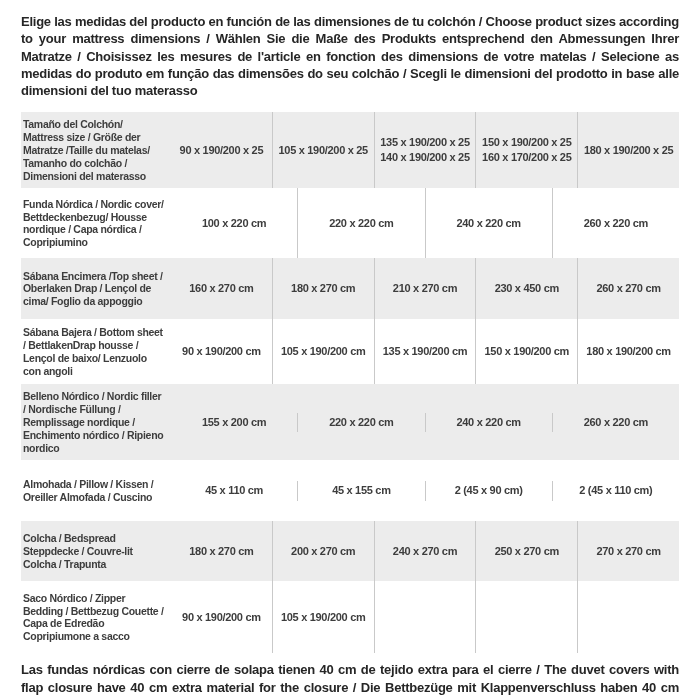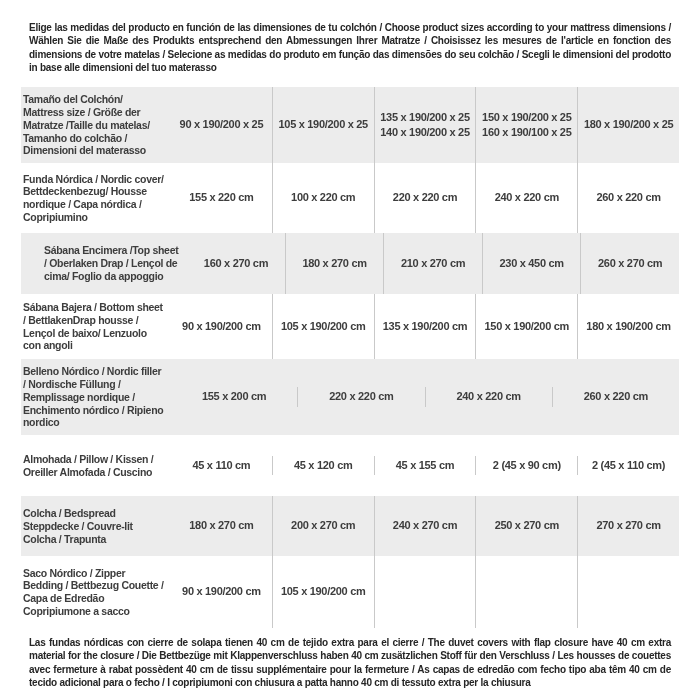--- a/index.html
+++ b/index.html
@@ -2,29 +2,29 @@
 <html><head>
 <meta charset="utf-8">
 <style>
   html,body{margin:0;padding:0;background:#ffffff;}
   .page{
     width:700px;height:700px;box-sizing:border-box;
     background:#ffffff;padding:13px 21px 0 21px;
     font-family:"Liberation Sans",sans-serif;
   }
   .intro,.footnote{
-    margin:8px;font-weight:bold;font-size:10px;line-height:1.33;
+    margin:0;font-weight:bold;font-size:13px;line-height:1.33;
     color:#262626;text-align:justify;letter-spacing:-0.25px;
   }
   .size-table{margin-top:13px;}
   .trow{display:flex;align-items:stretch;}
   .trow:nth-child(odd){background:#ececec;}
   .trow:nth-child(1){min-height:72px;}
   .trow:nth-child(2){min-height:70px;justify-content:space-between;}
-  .trow:nth-child(3){min-height:61px;padding-left:21px;}
+  .trow:nth-child(3){min-height:61px;}
   .trow:nth-child(4){min-height:65px;}
   .trow:nth-child(5){min-height:75px;align-items:center;}
   .trow:nth-child(6){min-height:61px;align-items:center;}
   .trow:nth-child(7){min-height:60px;}
   .trow:nth-child(8){min-height:72px;}
   .tlabel{
     width:22.8%;box-sizing:border-box;
     display:flex;align-items:center;
     padding:6px 6px 6px 2px;
     font-size:10.5px;line-height:1.22;font-weight:bold;
@@ -48,27 +48,26 @@
 
   <div class="size-table">
 
     <div class="trow">
       <div class="tlabel">Tamaño del Colchón/ Mattress size / Größe der Matratze /Taille du matelas/ Tamanho do colchão / Dimensioni del materasso</div>
       <div class="tcell">90 x 190/200 x 25</div>
       <div class="tcell">105 x 190/200 x 25</div>
       <div class="tcell">135 x 190/200 x 25
 140 x 190/200 x 25</div>
       <div class="tcell">150 x 190/200 x 25
-160 x 190/100 x 25</div>
+160 x 170/200 x 25</div>
       <div class="tcell">180 x 190/200 x 25</div>
     </div>
 
     <div class="trow">
       <div class="tlabel">Funda Nórdica /  Nordic cover/ Bettdeckenbezug/ Housse nordique / Capa nórdica / Copripiumino</div>
-      <div class="tcell">155 x 220 cm</div>
       <div class="tcell">100 x 220 cm</div>
       <div class="tcell">220 x 220 cm</div>
       <div class="tcell">240 x 220 cm</div>
       <div class="tcell">260 x 220 cm</div>
     </div>
 
     <div class="trow">
       <div class="tlabel">Sábana Encimera /Top sheet / Oberlaken Drap / Lençol de cima/ Foglio da appoggio</div>
       <div class="tcell">160 x 270 cm</div>
       <div class="tcell">180 x 270 cm</div>
@@ -90,21 +89,20 @@
       <div class="tlabel">Belleno Nórdico / Nordic filler / Nordische Füllung / Remplissage nordique / Enchimento nórdico / Ripieno nordico</div>
       <div class="tcell">155 x 200 cm</div>
       <div class="tcell">220 x 220 cm</div>
       <div class="tcell">240 x 220 cm</div>
       <div class="tcell">260 x 220 cm</div>
     </div>
 
     <div class="trow">
       <div class="tlabel">Almohada  / Pillow / Kissen / Oreiller Almofada / Cuscino</div>
       <div class="tcell">45 x 110 cm</div>
-      <div class="tcell">45 x 120 cm</div>
       <div class="tcell">45 x 155 cm</div>
       <div class="tcell">2 (45 x 90 cm)</div>
       <div class="tcell">2 (45 x 110 cm)</div>
     </div>
 
     <div class="trow">
       <div class="tlabel">Colcha / Bedspread Steppdecke / Couvre-lit Colcha / Trapunta</div>
       <div class="tcell">180 x 270 cm</div>
       <div class="tcell">200 x 270 cm</div>
       <div class="tcell">240 x 270 cm</div>

